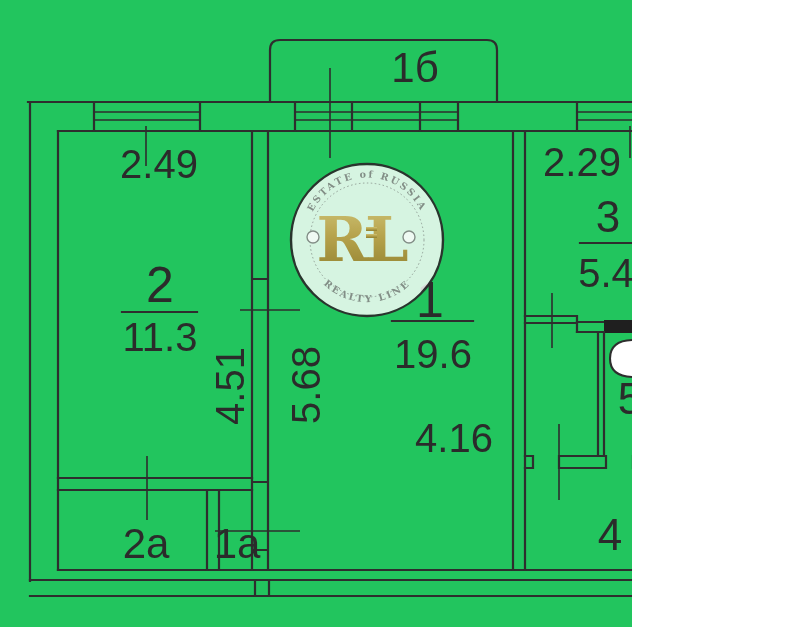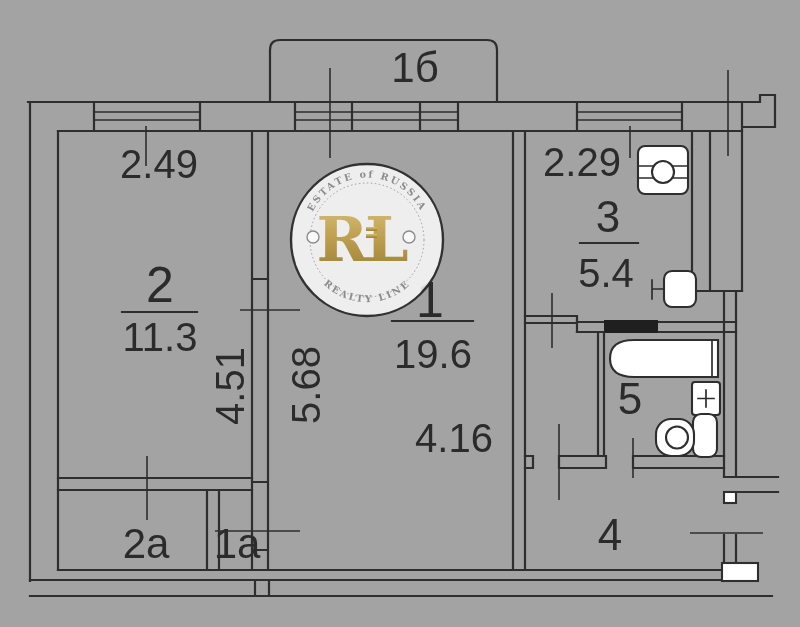--- a/index.html
+++ b/index.html
@@ -1,16 +1,16 @@
 <!DOCTYPE html>
 <html><head>
 <meta charset="utf-8">
 <style>
   html,body{margin:0;padding:0;background:#ffffff;}
-  .stage{width:800px;height:627px;position:relative;background:#a3a3a3;overflow:hidden;}
+  .stage{width:632px;height:627px;position:relative;background:#22c55e;overflow:hidden;}
   svg{display:block;}
   .wall{stroke:#2e2e2e;stroke-width:2.2;fill:none;stroke-linecap:square;}
   .wall-thin{stroke:#2e2e2e;stroke-width:1.7;fill:none;stroke-linecap:square;}
   .tick{stroke:#2e2e2e;stroke-width:1.6;fill:none;}
   .fixture{stroke:#2e2e2e;stroke-width:2.1;fill:#ffffff;}
   .dim,.num,.small{font-family:"Liberation Sans","DejaVu Sans",sans-serif;fill:#2b2b2b;}
   .dim{font-size:40px;}
   .num{font-size:50px;}
   .mid{font-family:"Liberation Sans","DejaVu Sans",sans-serif;fill:#2b2b2b;font-size:44px;}
   .small{font-size:42px;}

